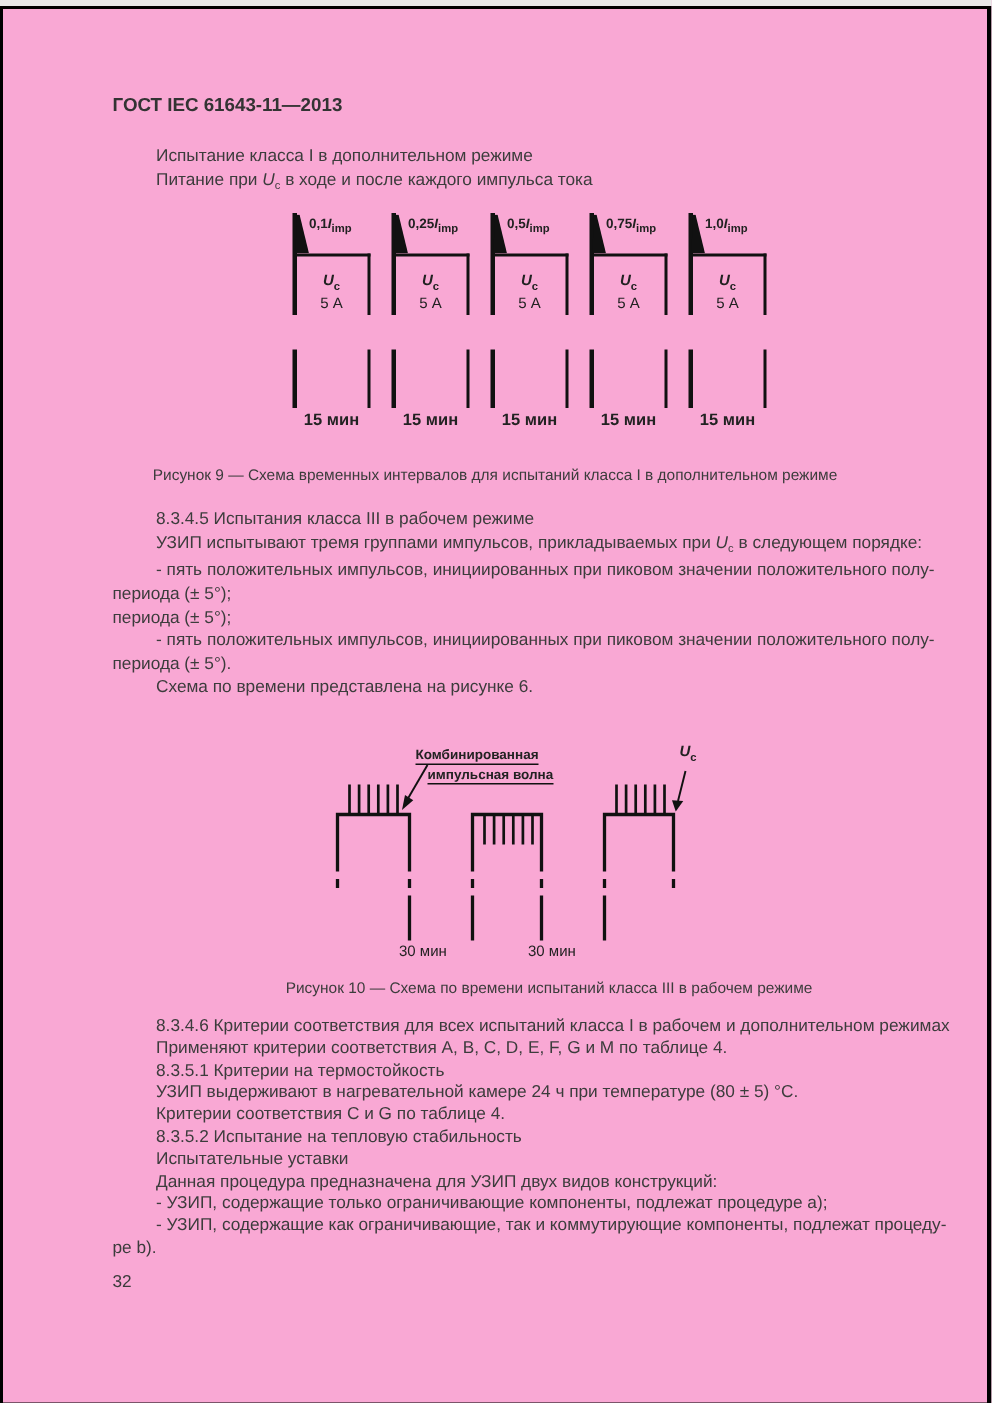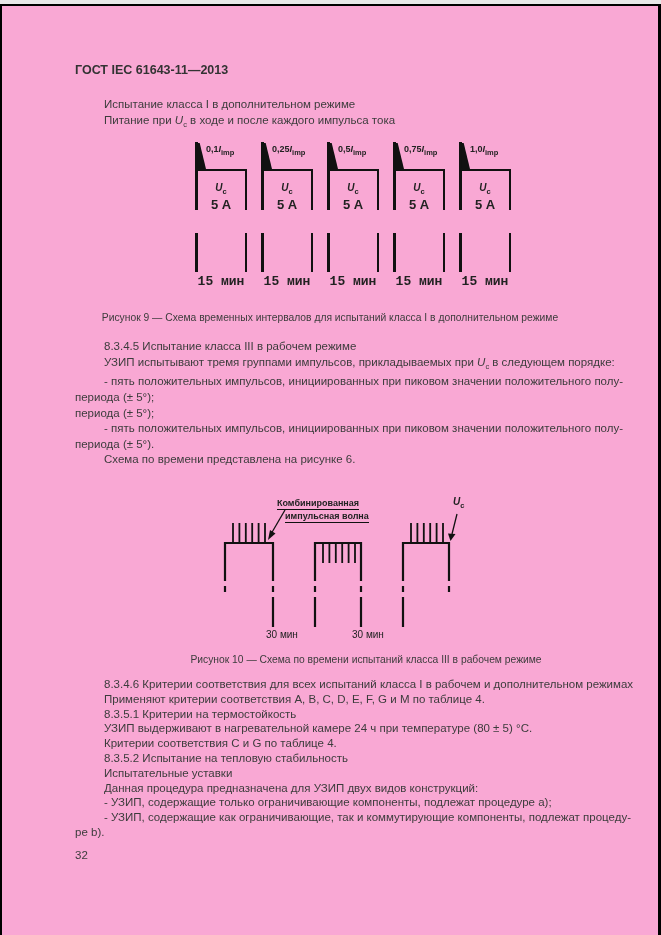--- a/index.html
+++ b/index.html
@@ -26,24 +26,24 @@
   .f9seg:nth-child(3){left:132px;}
   .f9seg:nth-child(4){left:198px;}
   .f9seg:nth-child(5){left:264px;}
   .f9-lline{position:absolute;left:0;top:0;width:3px;height:68px;background:#111;}
   .f9-spike{position:absolute;left:2px;top:1px;width:9px;height:26px;background:#111;
             clip-path:polygon(0 100%,10% 0,30% 0,100% 100%);}
   .f9-label{position:absolute;left:11px;top:2px;font-size:9px;font-weight:bold;color:#222;white-space:nowrap;}
   .f9-hline{position:absolute;left:3px;top:27px;right:0;height:2px;background:#111;}
   .f9-rline{position:absolute;right:0;top:27px;width:2px;height:41px;background:#111;}
   .f9-uc{position:absolute;left:0;top:40px;width:100%;text-align:center;font-size:10px;font-weight:bold;color:#222;}
-  .f9-amp{position:absolute;left:0;top:55px;width:100%;text-align:center;font-size:13px;font-weight:bold;color:#222;}
+  .f9-amp{position:absolute;left:0;top:55px;width:100%;text-align:center;font-size:10px;font-weight:normal;color:#222;}
   .f9-cl{position:absolute;left:0;top:91px;width:3px;height:39px;background:#111;}
   .f9-cr{position:absolute;right:0;top:91px;width:2px;height:39px;background:#111;}
-  .f9-int{position:absolute;left:0;top:132px;width:100%;text-align:center;font-size:13px;font-weight:bold;color:#222;white-space:nowrap;font-family:Liberation Mono, monospace;}
+  .f9-int{position:absolute;left:0;top:132px;width:100%;text-align:center;font-size:11px;font-weight:bold;color:#222;white-space:nowrap;}
 
   .caption{position:absolute;left:0;width:100%;text-align:center;font-size:10.3px;color:#3c3c3c;white-space:nowrap;}
   .cap9{top:306px;}
   .cap10{top:648px;padding-left:36px;}
 
   .sec1{position:absolute;left:73px;top:333px;width:560px;font-size:11.5px;line-height:15.6px;}
   .sec2{position:absolute;left:73px;top:671px;width:575px;font-size:11.5px;line-height:14.8px;}
 
   
   .fig10{position:absolute;left:195px;top:487px;width:310px;height:158px;}
@@ -135,21 +135,21 @@
       <div class="f9-cl"></div>
       <div class="f9-cr"></div>
       <div class="f9-int">15 мин</div>
     </div>
 
   </div>
 
   <div class="caption cap9">Рисунок 9 — Схема временных интервалов для испытаний класса I в дополнительном режиме</div>
 
   <div class="sec1">
-    <div class="ln ind">8.3.4.5 Испытание класса III в рабочем режиме</div>
+    <div class="ln ind">8.3.4.5 Испытания класса III в рабочем режиме</div>
     <div class="ln ind">УЗИП испытывают тремя группами импульсов, прикладываемых при <i>U</i><sub>c</sub> в следующем порядке:</div>
     <div class="ln ind">- пять положительных импульсов, инициированных при пиковом значении положительного полу-</div>
     <div class="ln">периода (± 5°);</div>
     <div class="ln">периода (± 5°);</div>
     <div class="ln ind">- пять положительных импульсов, инициированных при пиковом значении положительного полу-</div>
     <div class="ln">периода (± 5°).</div>
     <div class="ln ind">Схема по времени представлена на рисунке 6.</div>
   </div>
 
   <div class="fig10">

